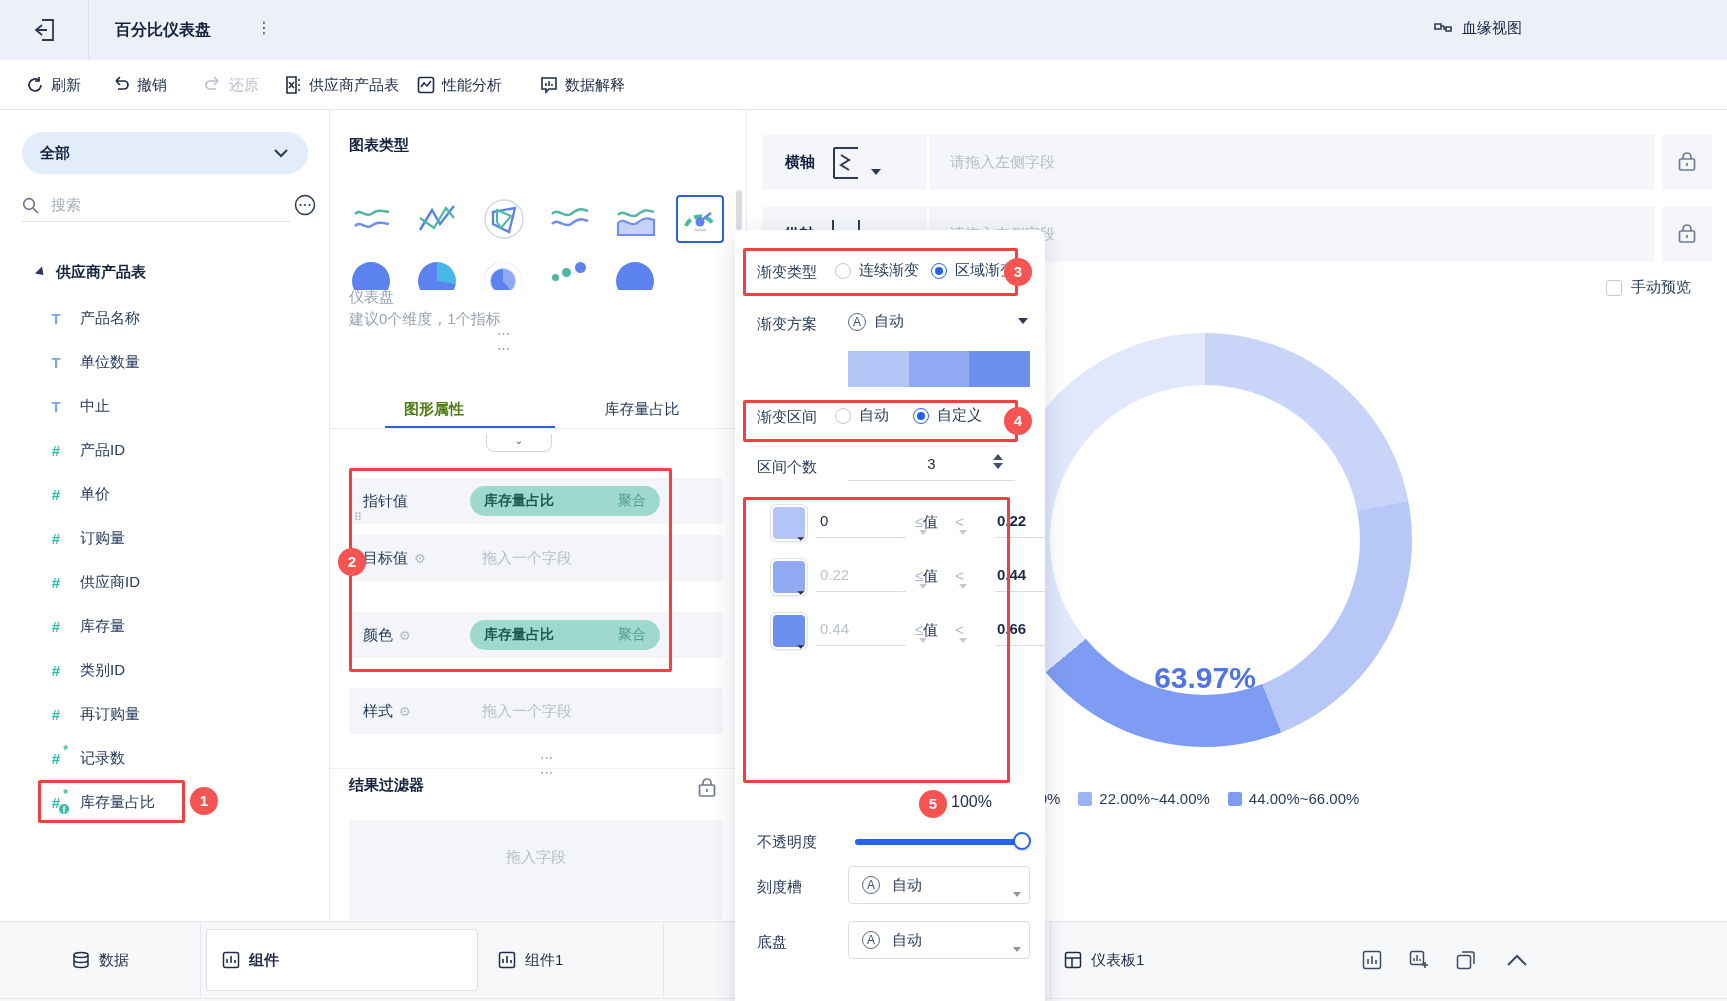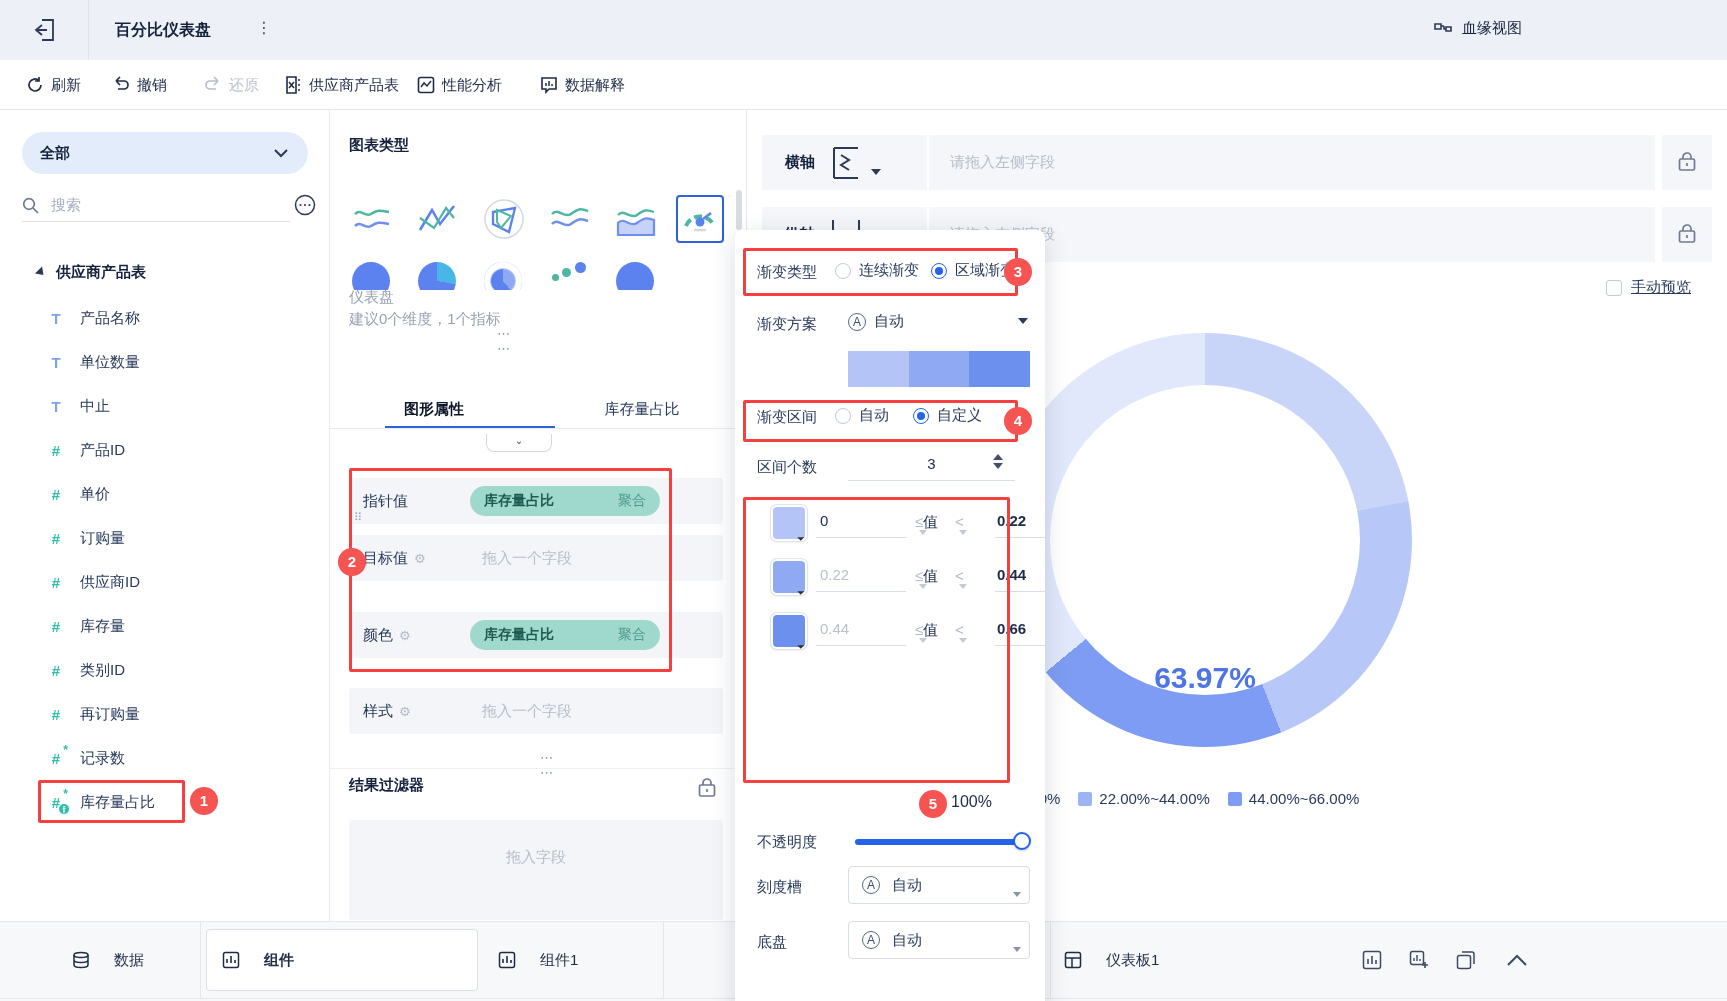--- a/index.html
+++ b/index.html
@@ -67,37 +67,37 @@
   #filter-lock { position:absolute; left:366px; top:668px; }
   #filter-drop { position:absolute; left:19px; top:710px; width:374px; height:100px; background:#f3f5f9; border-radius:3px; text-align:center; font-size:15px; color:#b6bec9; padding-top:28px; }
 
   
   #right-panel { left:747px; top:110px; width:980px; height:811px; background:#fff; }
   .axis-row { position:absolute; left:15px; width:893px; height:55px; background:#f4f6f9; display:flex; align-items:center; }
   .axis-row .alabel { margin-left:23px; font-size:15px; color:#15233f; font-weight:bold; }
   .axis-row .aph { position:absolute; left:188px; font-size:15px; color:#b6bec9; }
   .axis-div { position:absolute; left:165px; top:0; width:2px; height:55px; background:#fff; }
   .lock-cell { position:absolute; left:915px; width:50px; height:55px; background:#f4f6f9; display:flex; align-items:center; justify-content:center; }
-  #manual-preview { position:absolute; left:859px; top:168px; display:flex; align-items:center; gap:9px; font-size:15px; color:#273a5b; cursor:pointer;text-decoration:underline; }
+  #manual-preview { position:absolute; left:859px; top:168px; display:flex; align-items:center; gap:9px; font-size:15px; color:#273a5b; cursor:pointer; }
   #manual-preview .box { width:16px; height:16px; border:1px solid #c3cad6; border-radius:3px; background:#fff; }
 
   
   #gauge { position:absolute; left:251px; top:223px; width:414px; height:414px; border-radius:50%;
     background:conic-gradient(#c9d5f8 0deg 79.2deg, #b7c7f7 79.2deg 158.4deg, #7e9cf3 158.4deg 230.3deg, #e1e8fc 230.3deg 360deg); }
   #gauge .hole { position:absolute; left:52px; top:52px; width:310px; height:310px; background:#fff; border-radius:50%; display:flex; align-items:flex-end; justify-content:center; }
   #gauge-value { font-size:30px; font-weight:bold; color:#4f74e6; }
   #legend { position:absolute; left:211px; top:680px; display:flex; align-items:center; gap:18px; font-size:15px; color:#273a5b; }
   .leg-item { display:flex; align-items:center; gap:7px; }
   .leg-sw { width:14px; height:14px; border-radius:2px; }
 
   
   #bottombar { left:0; top:921px; width:1727px; height:80px; background:#f7f8fa; border-top:1px solid #e4e7ec; }
   #bottombar .inner-line { position:absolute; left:0; top:76px; width:1727px; height:1px; background:#e4e7ec; }
   .bb-sep { position:absolute; top:0; width:1px; height:76px; background:#e4e7ec; }
-  .bb-item { position:absolute; top:0; height:76px; display:flex; align-items:center; gap:24px; font-size:15px; color:#1e2c48; cursor:pointer; }
+  .bb-item { position:absolute; top:0; height:76px; display:flex; align-items:center; gap:9px; font-size:15px; color:#1e2c48; cursor:pointer; }
   #tab-component-box { position:absolute; left:206px; top:7px; width:272px; height:62px; background:#fff; border:1px solid #dcdfe5; border-radius:4px; }
   .bb-icons { position:absolute; top:0; height:76px; display:flex; align-items:center; cursor:pointer; }
 
   
   #popup { left:735px; top:230px; width:310px; height:906px; background:#fff; border-radius:8px; box-shadow:0 6px 24px rgba(30,44,72,.16); z-index:50;padding-left:44px; }
   .pop-label { position:absolute; left:22px; font-size:15px; color:#273a5b; }
   .radio { width:16px; height:16px; border-radius:50%; border:1px solid #c3cad6; background:#fff; display:inline-block; position:relative; }
   .radio.sel { border:1px solid #2563eb; }
   .radio.sel::after { content:""; position:absolute; left:3px; top:3px; width:8px; height:8px; border-radius:50%; background:#2563eb; }
   .radio-item { position:absolute; display:flex; align-items:center; gap:8px; font-size:15px; color:#273a5b; cursor:pointer; }
@@ -326,21 +326,21 @@
     <div style="position:absolute;left:232px;top:8px;width:9px;height:9px;border-radius:50%;background:#4db6a4"></div>
     <div style="position:absolute;left:245px;top:2px;width:11px;height:11px;border-radius:50%;background:#5b82ee"></div>
     <div class="c2" style="left:286px;background:#5b82ee"></div>
   </div>
   <div id="panel-scrollbar"></div>
 
   <div id="ct-name">仪表盘</div>
   <div id="ct-hint">建议0个维度，1个指标</div>
   <div id="ct-dots">⋯<br>⋯</div>
 
-  <div class="tab" style="left:0;color:#0f172a;font-weight:bold">图形属性</div>
+  <div class="tab" style="left:0;color:#4d7c0f;font-weight:bold">图形属性</div>
   <div class="tab" style="left:208px">库存量占比</div>
   <div id="tab-underline"></div>
   <div id="tab-divider"></div>
   <div id="clipped-ctrl">⌄</div>
 
   <div class="shelf" style="top:368px">
     <span class="lbl">指针值</span>
     <div class="pill">
       <span class="f">库存量占比</span>
       <span class="a">聚合</span>

